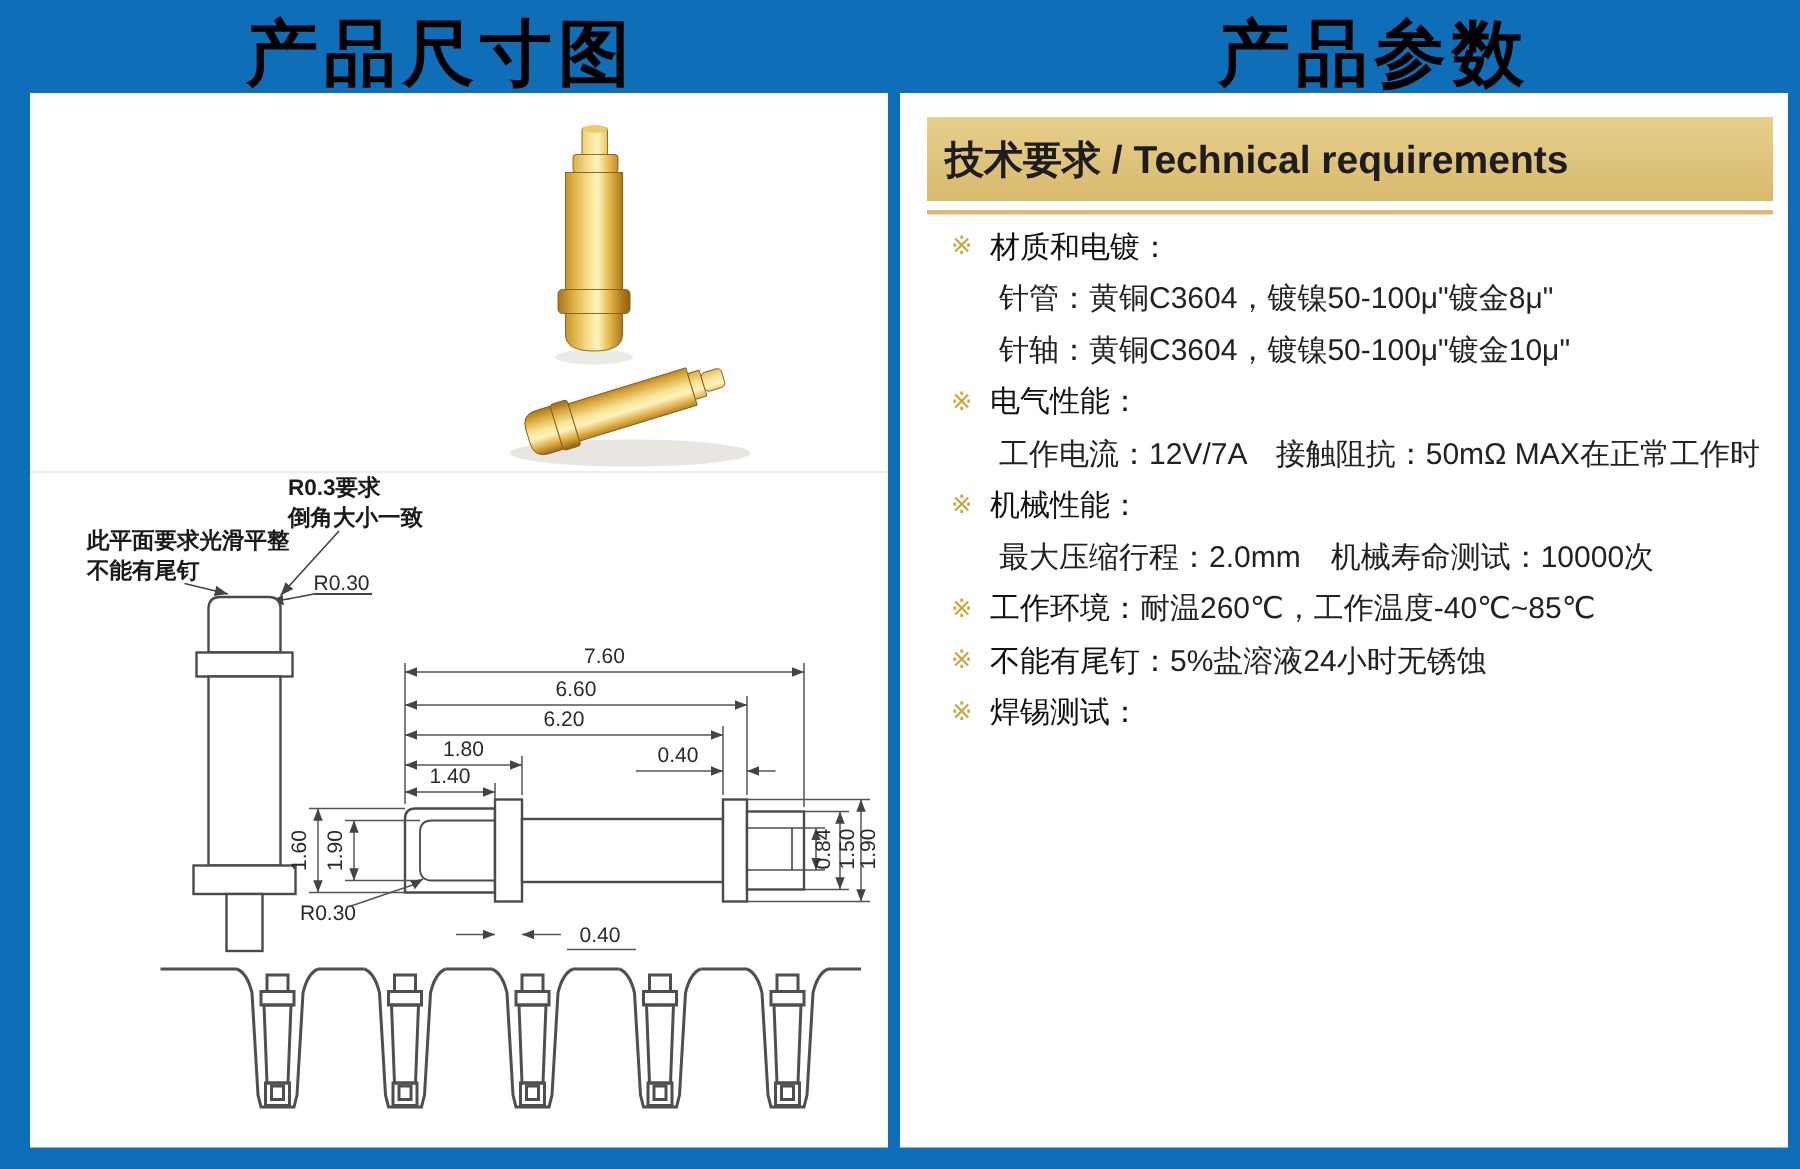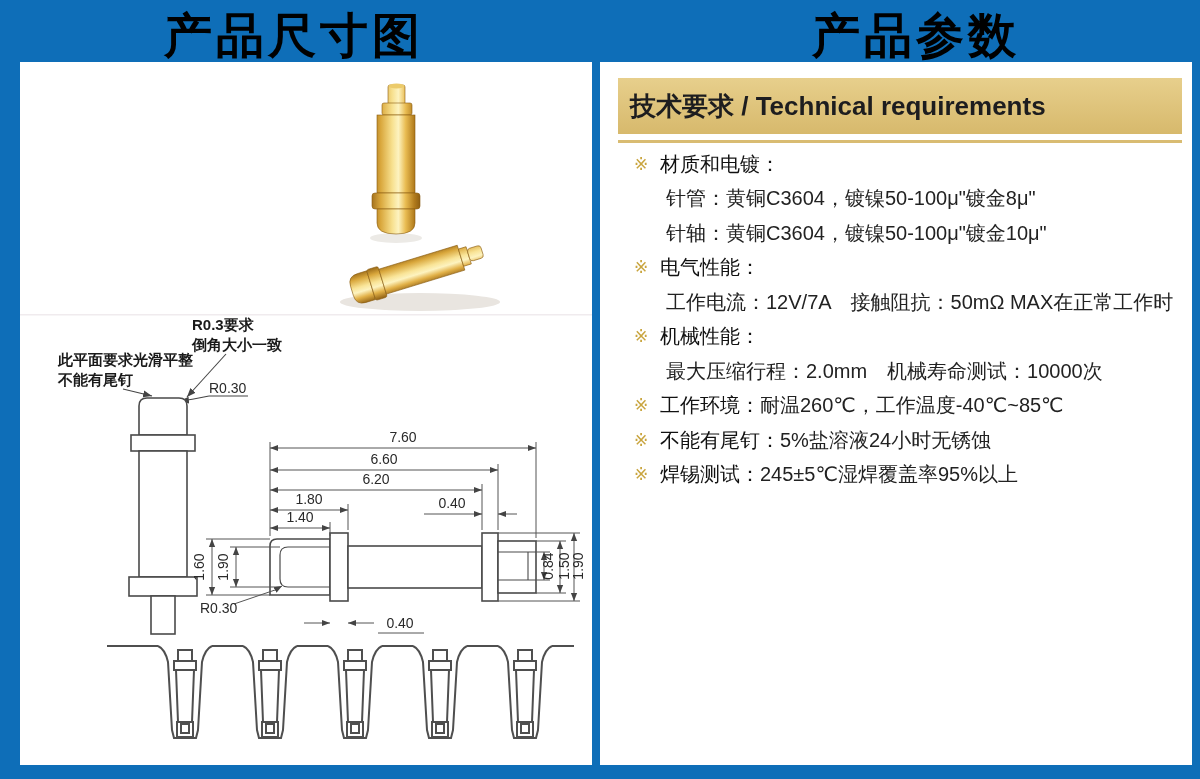--- a/index.html
+++ b/index.html
@@ -262,16 +262,15 @@
       <span class="sec-detail">耐温260℃，工作温度-40℃~85℃</span>
     </div>
     <div class="spec-line">
       <span class="bullet">※</span>
       <span class="sec-label">不能有尾钉：</span>
       <span class="sec-detail">5%盐溶液24小时无锈蚀</span>
     </div>
     <div class="spec-line">
       <span class="bullet">※</span>
       <span class="sec-label">焊锡测试：</span>
-      <span class="sec-detail">245±5℃湿焊覆盖率95%以上</span>
     </div>
   </div>
 </div>
 
 </body></html>

